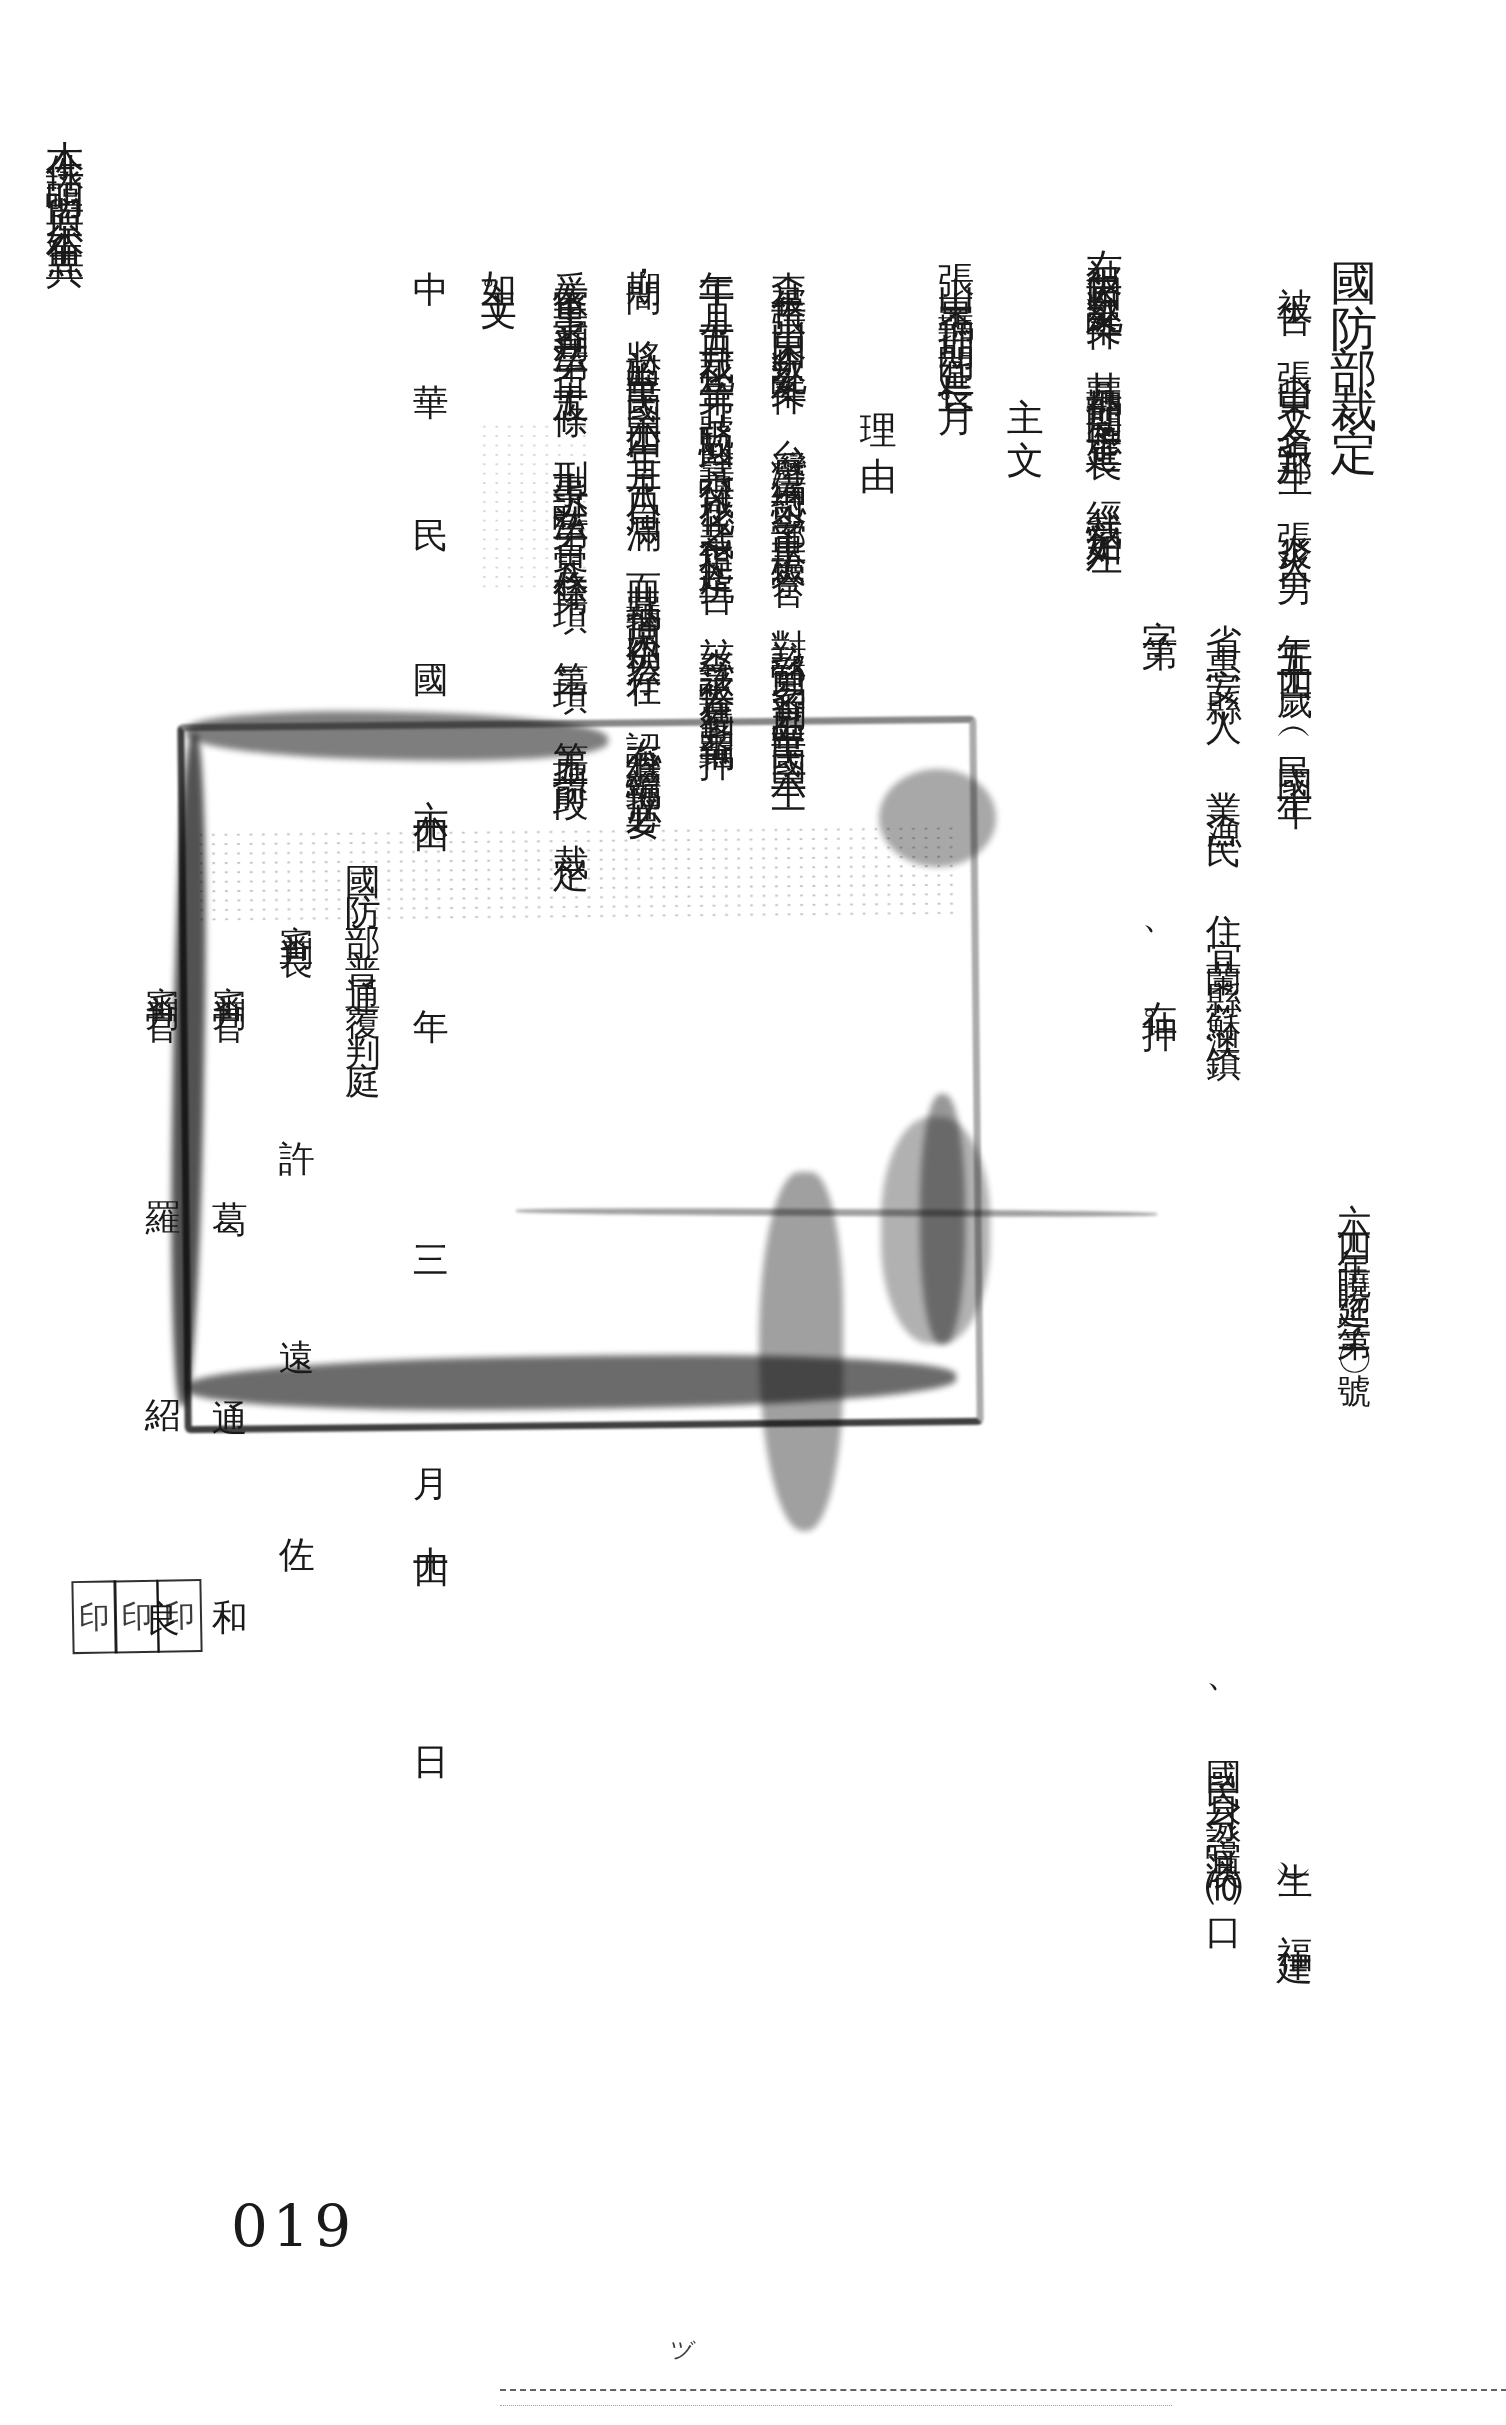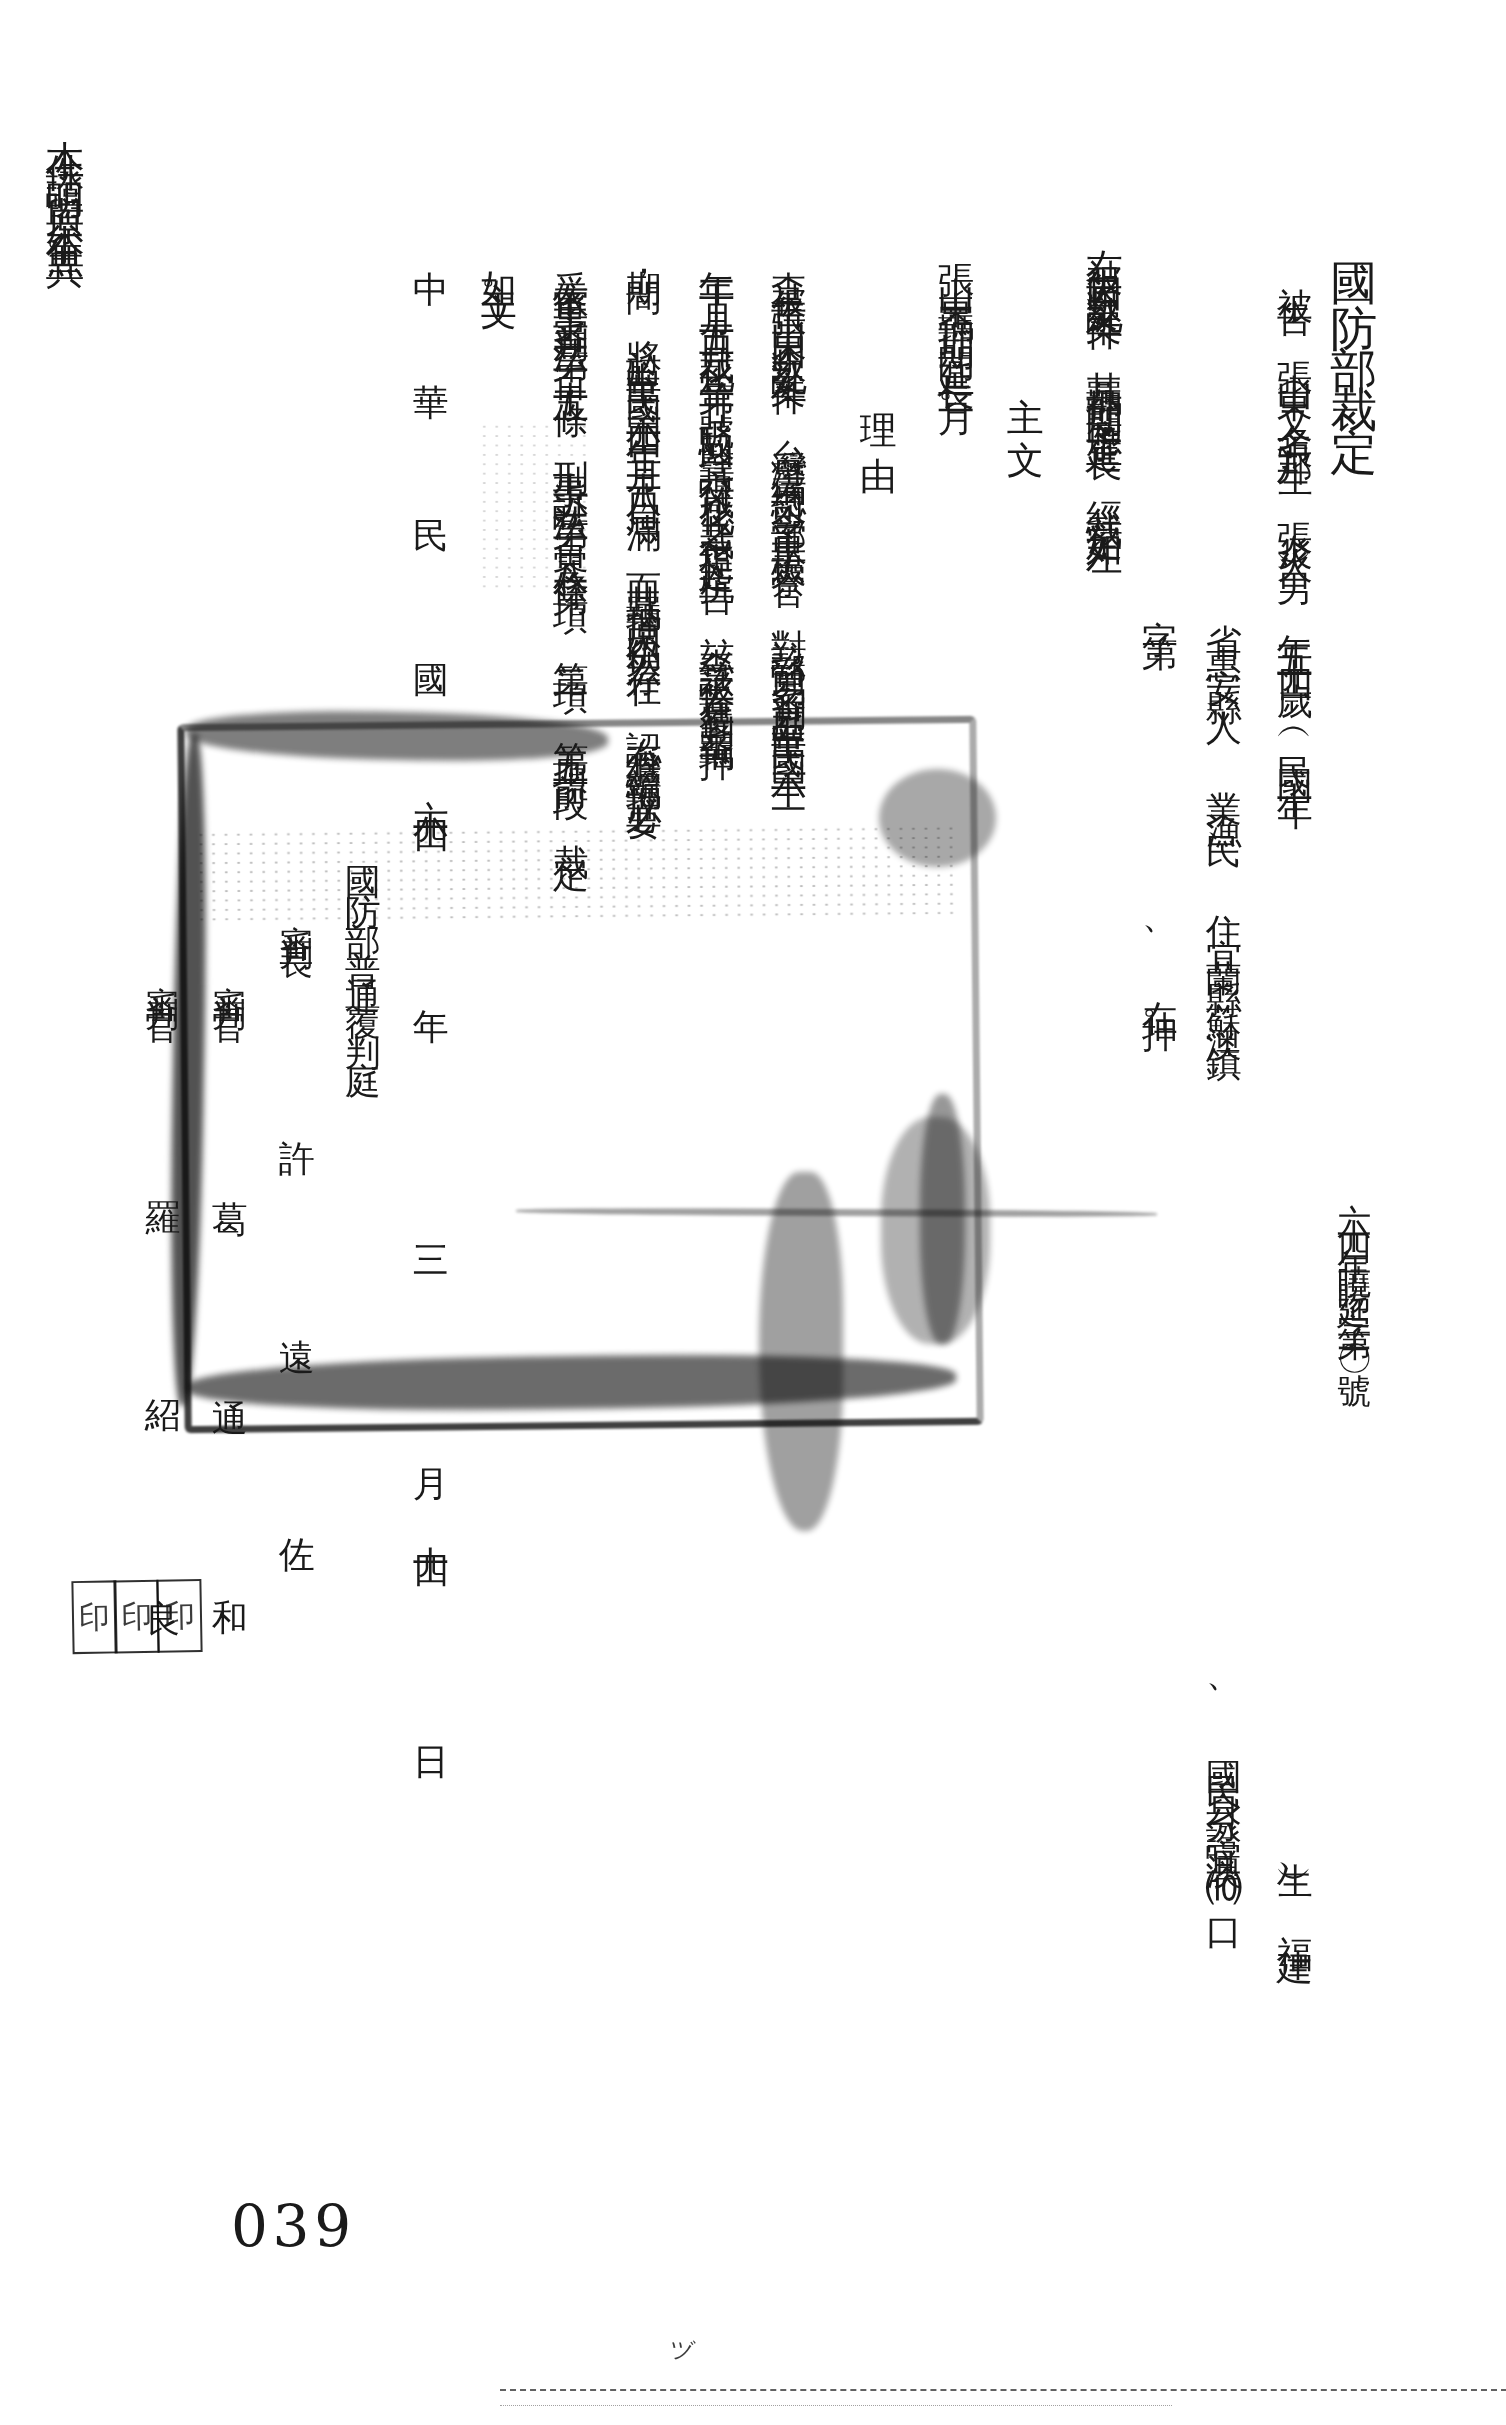--- a/index.html
+++ b/index.html
@@ -125,20 +125,20 @@
   </div>
 
   <div class="seal-row">
     <div class="seal-box">印</div>
     <div class="seal-box">印</div>
     <div class="seal-box">印</div>
   </div>
 
   <div class="vcol cert" style="left:44px;top:109px;">本件證明與原本無異。</div>
 
-  <div class="pageno">039</div>
+  <div class="pageno">019</div>
 
   <div class="squiggle">ヅ</div>
   <div class="dashline" style="left:500px;top:2389px;width:1007px;"></div>
   <div class="dotline" style="left:500px;top:2405px;width:672px;"></div>
 
 </div>
 
 
 </body></html>

